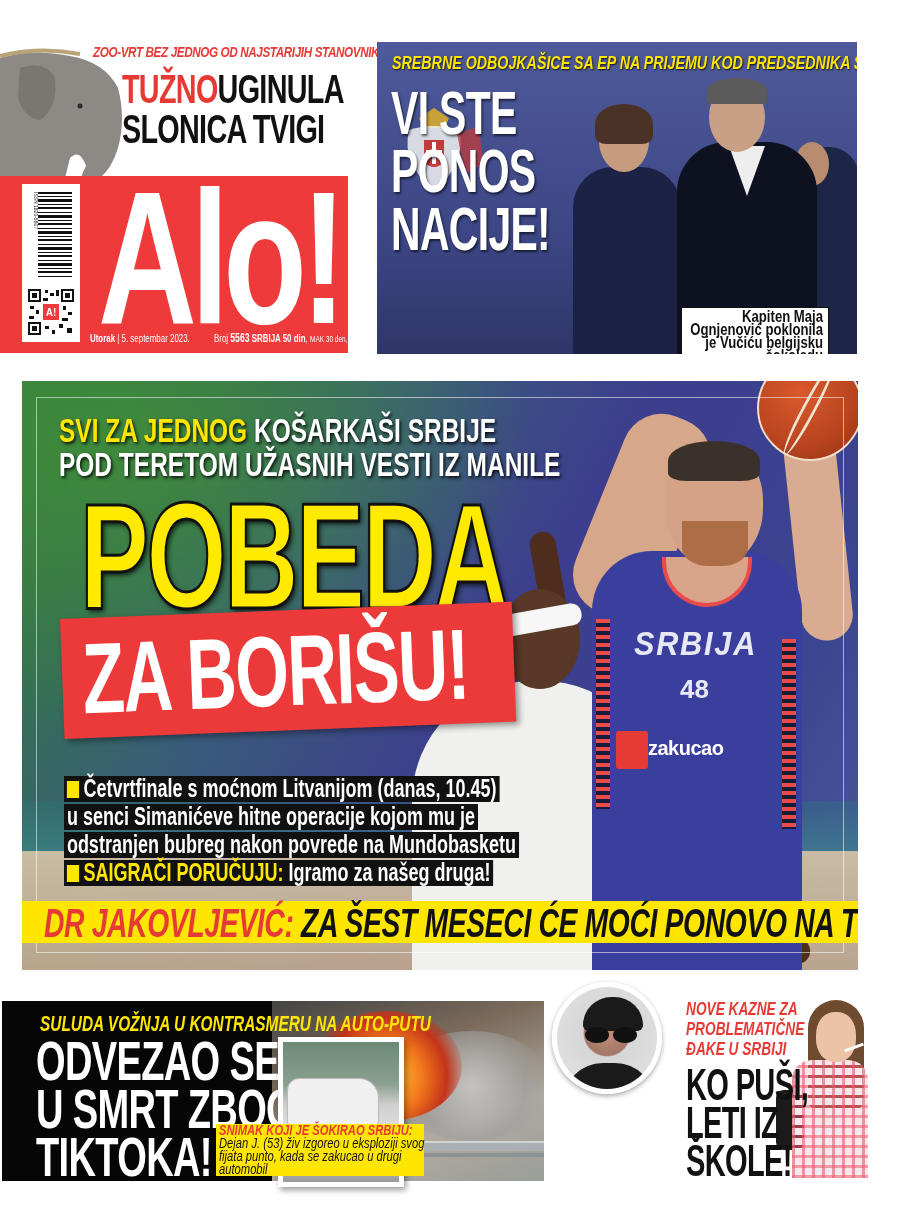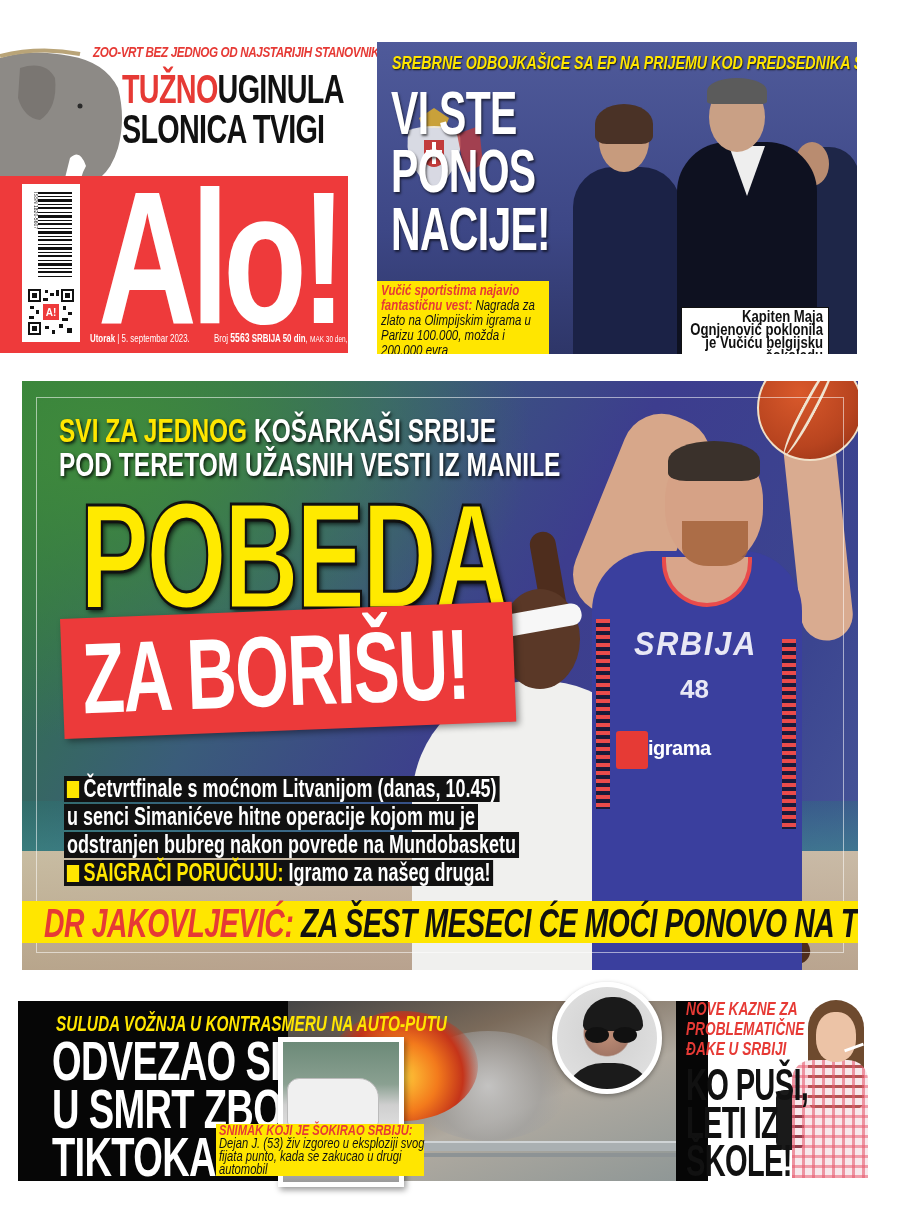--- a/index.html
+++ b/index.html
@@ -89,21 +89,21 @@
     .bullets { left: 42px; top: 395px; }
     .bline { position: absolute; left: 0; background: #111; color: #fff; font-size: 25px; line-height: 25px; padding: 0 4px; height: 26px; white-space: nowrap; font-weight: 700; transform: scaleX(0.72); transform-origin: left top; }
     .bsq { display: inline-block; width: 17px; height: 17px; background: #ffe600; margin-right: 6px; vertical-align: -1px; }
     .byel { color: #ffe600; }
 
     #jak-band { left: 0; top: 520px; width: 836px; height: 42px; background: #ffe600; }
     #jak { left: 22px; top: 4px; font-size: 41px; line-height: 36px; font-style: italic; color: #111; transform: scaleX(0.69); letter-spacing: -0.5px; }
     #jak .red { color: #e63a35; }
 
     
-    #tik { left: 18px; top: 1001px; width: 690px; height: 180px; background: #060606; overflow: hidden; padding-left: 14px; }
+    #tik { left: 2px; top: 1001px; width: 542px; height: 180px; background: #060606; overflow: hidden; padding-left: 14px; }
     #tik-photo { left: 270px; top: 0; width: 388px; height: 180px; background: linear-gradient(160deg, #444 0%, #7a6a5a 30%, #b0aaa0 60%, #8f9796 100%); }
     #fire1 { left: 310px; top: 10px; width: 150px; height: 110px; border-radius: 50%; background: radial-gradient(circle at 50% 60%, #ffcb3a 0%, #f37a1c 35%, #c4341a 60%, rgba(90,60,60,0) 80%); }
     #smoke { left: 390px; top: 30px; width: 160px; height: 110px; border-radius: 50%; background: radial-gradient(circle, rgba(200,200,200,.9) 0%, rgba(160,160,160,.6) 55%, rgba(120,120,120,0) 80%); }
     #guard { left: 270px; top: 140px; width: 388px; height: 10px; background: #aab0b2; border-top: 2px solid #d0d4d6; }
     #guard2 { left: 270px; top: 152px; width: 388px; height: 4px; background: #8d9395; }
     #tik-kicker { left: 38px; top: 10px; font-size: 22px; font-style: italic; color: #ffe600; transform: scaleX(0.7); }
     #tik-h { left: 34px; top: 36px; font-size: 56px; line-height: 48px; color: #fff; transform: scaleX(0.68); letter-spacing: -1px; }
     #inset { left: 278px; top: 1037px; width: 126px; height: 150px; background: #fff; box-shadow: 2px 3px 6px rgba(0,0,0,.4); padding: 5px; }
     #inset-img { width: 100%; height: 100%; background: linear-gradient(180deg, #6c8a78 0%, #8aa091 30%, #cfcfcf 45%, #e6e6e6 70%, #9a9a9a 100%); position: relative; }
     #inset-car { position: absolute; left: 4px; top: 36px; width: 92px; height: 48px; background: #f0f0f0; border-radius: 12px 20px 4px 4px; border: 1px solid #bbb; }
@@ -237,23 +237,20 @@
   <div class="abs" id="p-man-shirt"></div>
   <div class="abs" id="p-man-head"></div>
   <div class="abs" id="p-man-hair"></div>
 
   <div class="abs cond" id="volley-kicker">SREBRNE ODBOJKAŠICE SA EP NA PRIJEMU KOD PREDSEDNIKA SRBIJE</div>
   <div class="abs cond" id="volley-h">
     <div>VI STE</div>
     <div>PONOS</div>
     <div>NACIJE!</div>
   </div>
-  <div class="abs" id="volley-yellow">
-    <div id="volley-yellow-inner"><span class="red">Vučić sportistima najavio fantastičnu vest:</span> <span>Nagrada za zlato na Olimpijskim igrama u Parizu 100.000, možda i 200.000 evra</span></div>
-  </div>
   <div class="abs" id="volley-caption">
     <div id="volley-caption-inner">Kapiten Maja Ognjenović poklonila je Vučiću belgijsku čokoladu</div>
   </div>
 </div>
 
 <div class="abs" id="main">
   <div class="abs" id="main-floor2"></div>
   <div class="abs" id="main-floor"></div>
 
   <div class="abs" id="def-body"></div>
@@ -267,21 +264,21 @@
   <div class="abs" id="pl-body"></div>
   <div class="abs" id="pl-side-l"></div>
   <div class="abs" id="pl-side-r"></div>
   <div class="abs" id="pl-collar"></div>
   <div class="abs" id="pl-head"></div>
   <div class="abs" id="pl-hair"></div>
   <div class="abs" id="pl-beard"></div>
   <div class="abs cond" id="pl-sarbija">SRBIJA</div>
   <div class="abs" id="pl-num">48</div>
   <div class="abs" id="pl-sponsor"></div>
-  <div class="abs" id="pl-triglav">igrama</div>
+  <div class="abs" id="pl-triglav">zakucao</div>
   <div class="abs" id="ball"></div>
   <div class="abs" id="ball-line"></div>
 
   <div class="abs" id="main-frame"></div>
 
   <div class="abs cond" id="svi-line1">
     <span class="yel">SVI ZA JEDNOG</span> <span>KOŠARKAŠI SRBIJE</span>
   </div>
   <div class="abs cond" id="svi-line2">POD TERETOM UŽASNIH VESTI IZ MANILE</div>
   <div class="abs cond" id="pobeda">POBEDA</div>

